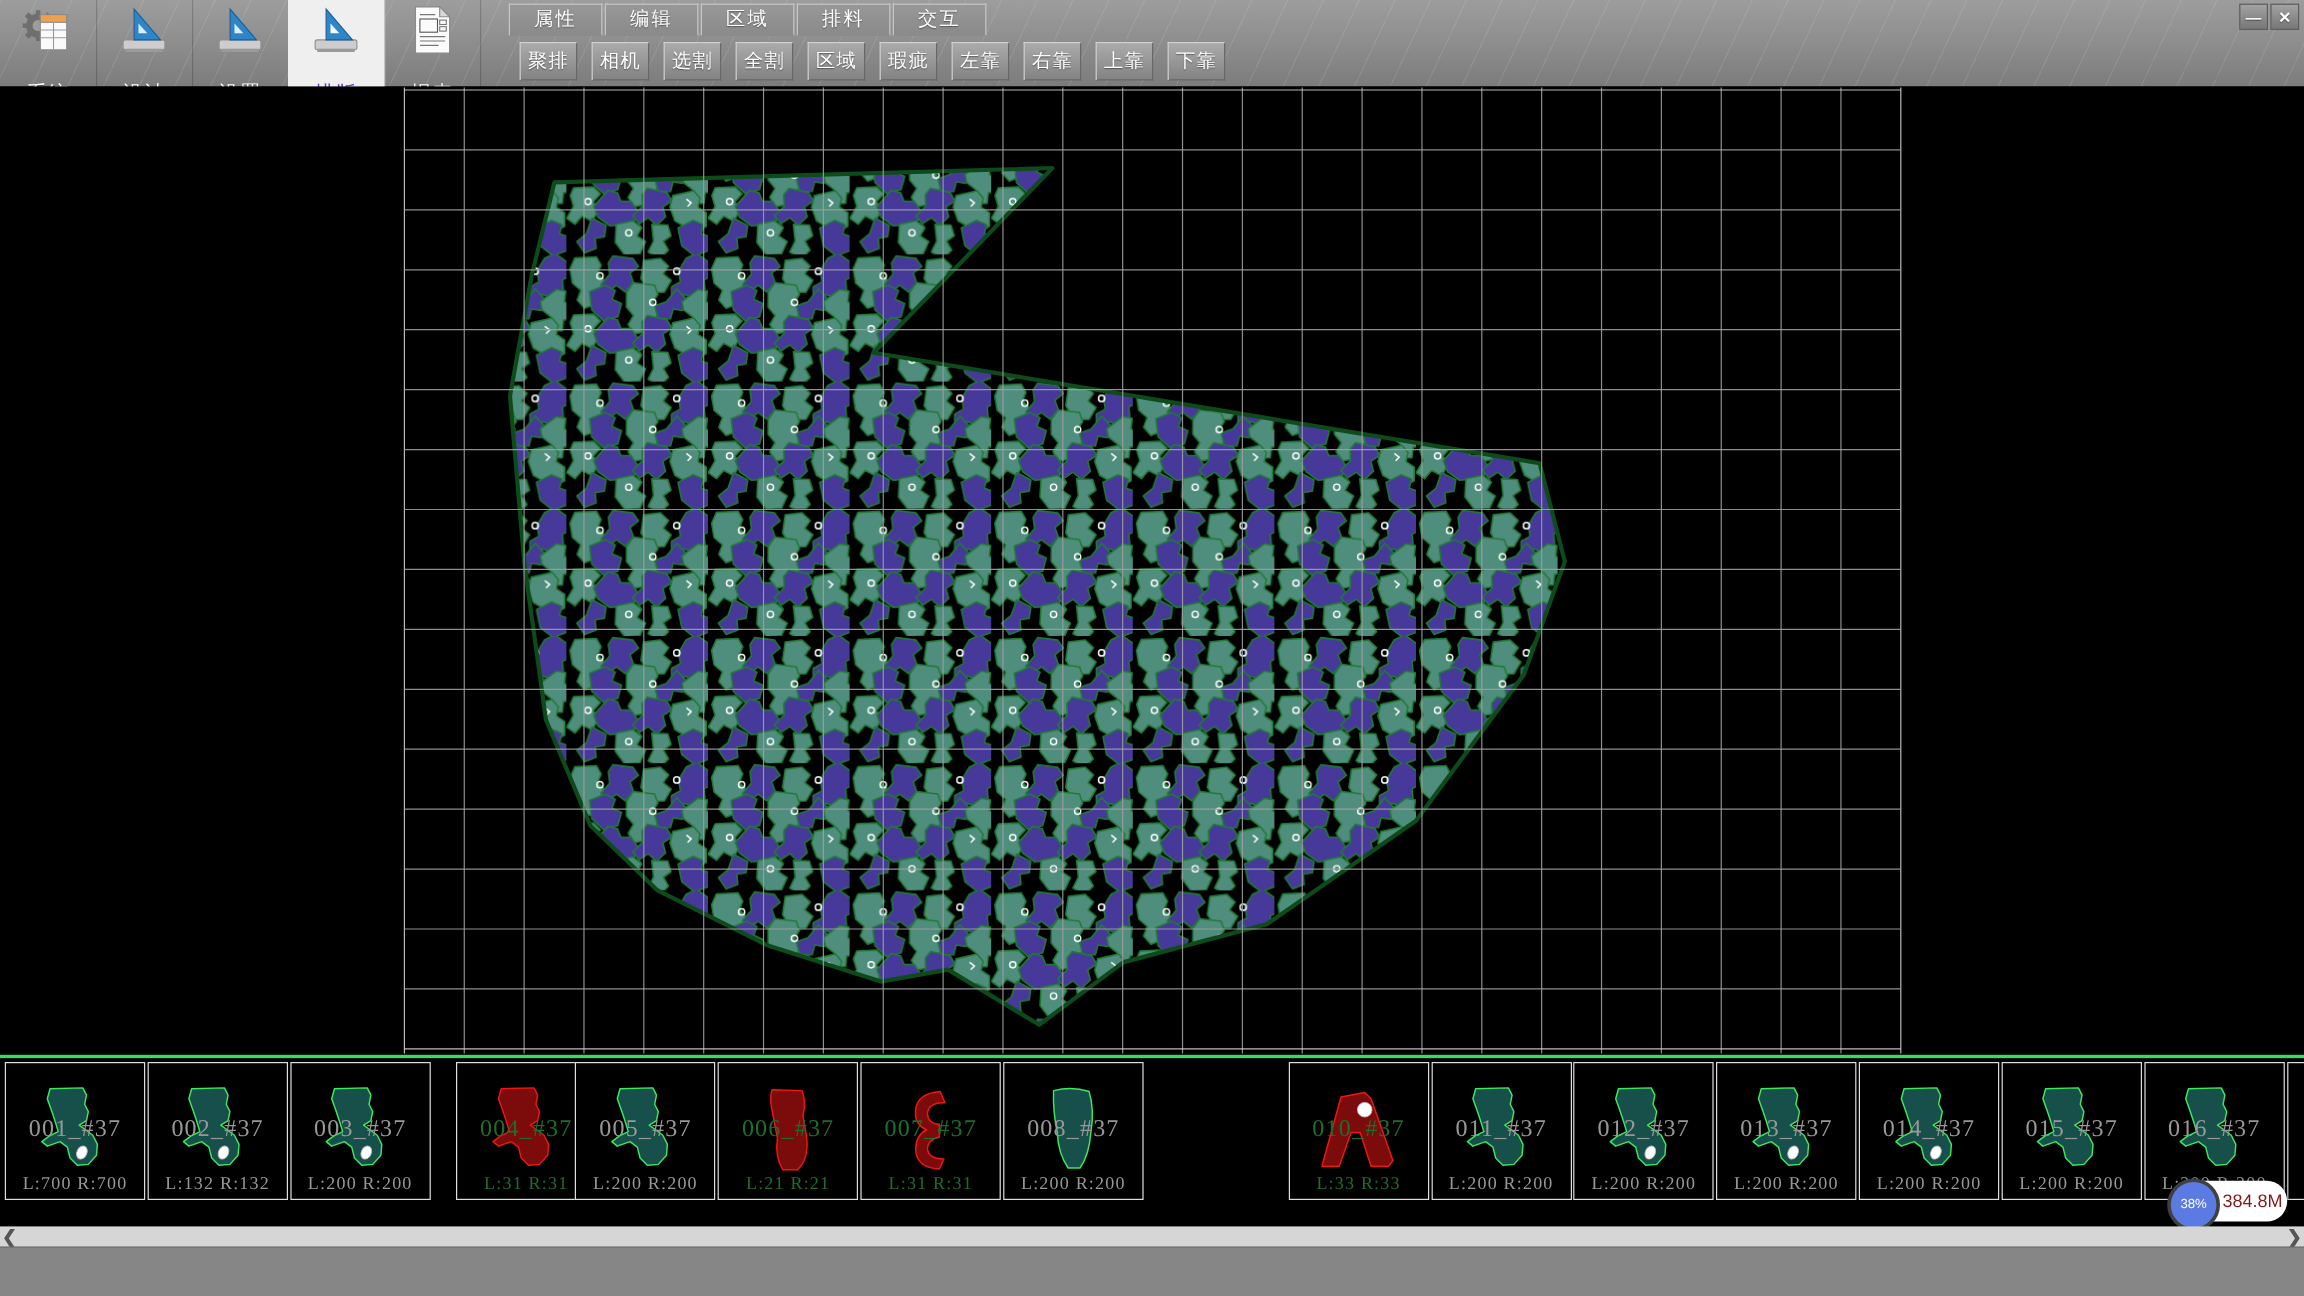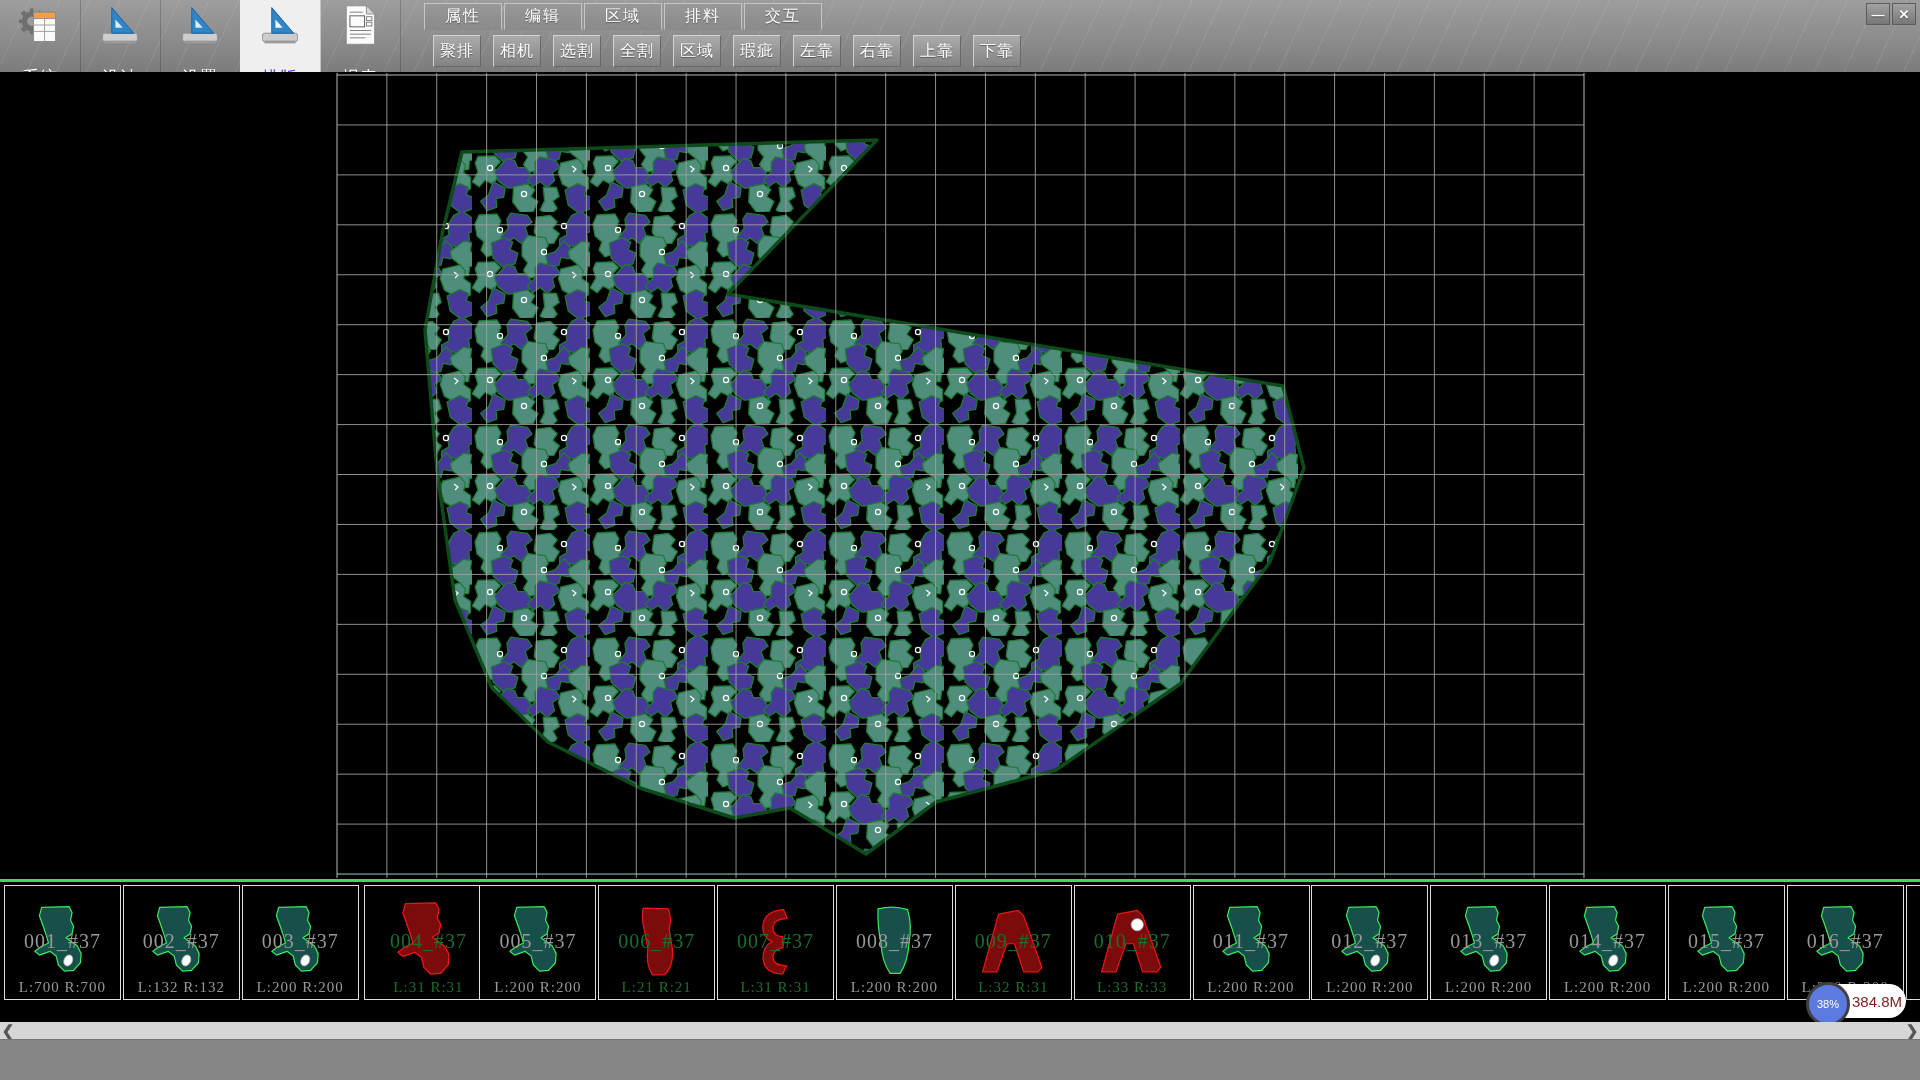--- a/index.html
+++ b/index.html
@@ -279,21 +279,21 @@
         <div class="tile-info" style="color: rgb(152, 152, 152);">L:132 R:132</div>
       </div>
       <div class="tile" style="left: 241.7px;">
         <svg viewBox="0 0 100 100">
           <path d="M22,4 L58,3 L62,11 L60,21 L64,29 L62,39 L54,44 L61,49 L69,55 L74,65 L73,77 L64,87 L52,88 L44,80 L41,68 L33,62 L19,67 L13,62 L21,56 L31,51 L28,41 L24,29 L19,15 Z" fill="#17504a" stroke="#3ce85c" stroke-width="1.6" stroke-linejoin="round"></path>
           <ellipse cx="57" cy="74" rx="5.5" ry="7.5" transform="rotate(25 57 74)" fill="#ffffff" stroke="#bbbbbb"></ellipse>
         </svg>
         <div class="tile-name" style="color: rgb(152, 152, 152);">003_#37</div>
         <div class="tile-info" style="color: rgb(152, 152, 152);">L:200 R:200</div>
       </div>
-      <div class="tile" style="left: 364px; padding-left: 12px;">
+      <div class="tile" style="left: 380px;">
         <svg viewBox="0 0 100 100">
           <path d="M22,4 L58,3 L62,11 L60,21 L64,29 L62,39 L54,44 L61,49 L69,55 L74,65 L73,77 L64,87 L52,88 L44,80 L41,68 L33,62 L19,67 L13,62 L21,56 L31,51 L28,41 L24,29 L19,15 Z" fill="#7c0b0b" stroke="#f01515" stroke-width="1.6" stroke-linejoin="round"></path>
         </svg>
         <div class="tile-name" style="color: rgb(28, 110, 46);">004_#37</div>
         <div class="tile-info" style="color: rgb(28, 110, 46);">L:31 R:31</div>
       </div>
       <div class="tile" style="left: 479.4px;">
         <svg viewBox="0 0 100 100">
           <path d="M22,4 L58,3 L62,11 L60,21 L64,29 L62,39 L54,44 L61,49 L69,55 L74,65 L73,77 L64,87 L52,88 L44,80 L41,68 L33,62 L19,67 L13,62 L21,56 L31,51 L28,41 L24,29 L19,15 Z" fill="#17504a" stroke="#3ce85c" stroke-width="1.6" stroke-linejoin="round"></path>
         </svg>
@@ -313,27 +313,20 @@
         </svg>
         <div class="tile-name" style="color: rgb(28, 110, 46);">007_#37</div>
         <div class="tile-info" style="color: rgb(28, 110, 46);">L:31 R:31</div>
       </div>
       <div class="tile" style="left: 835.95px;">
         <svg viewBox="0 0 100 100">
           <path d="M29,6 Q49,1 68,7 Q74,28 70,51 Q68,77 58,91 L45,91 Q34,75 33,52 Q28,28 29,6 Z" fill="#17504a" stroke="#3ce85c" stroke-width="1.6" stroke-linejoin="round"></path>
         </svg>
         <div class="tile-name" style="color: rgb(152, 152, 152);">008_#37</div>
         <div class="tile-info" style="color: rgb(152, 152, 152);">L:200 R:200</div>
-      </div>
-      <div class="tile" style="left: 954.8px;">
-        <svg viewBox="0 0 100 100">
-          <path d="M10,89 L31,13 L57,8 L64,15 L88,83 L83,89 L64,89 L52,52 L42,52 L29,89 Z" fill="#7c0b0b" stroke="#f01515" stroke-width="1.6" stroke-linejoin="round"></path>
-        </svg>
-        <div class="tile-name" style="color: rgb(28, 110, 46);">009_#37</div>
-        <div class="tile-info" style="color: rgb(28, 110, 46);">L:32 R:31</div>
       </div>
       <div class="tile" style="left: 1073.65px;">
         <svg viewBox="0 0 100 100">
           <path d="M10,89 L31,13 L57,8 L64,15 L88,83 L83,89 L64,89 L52,52 L42,52 L29,89 Z" fill="#7c0b0b" stroke="#f01515" stroke-width="1.6" stroke-linejoin="round"></path>
           <circle cx="57" cy="27" r="8" fill="#ffffff" stroke="#bbbbbb"></circle>
         </svg>
         <div class="tile-name" style="color: rgb(28, 110, 46);">010_#37</div>
         <div class="tile-info" style="color: rgb(28, 110, 46);">L:33 R:33</div>
       </div>
       <div class="tile" style="left: 1192.5px;">

